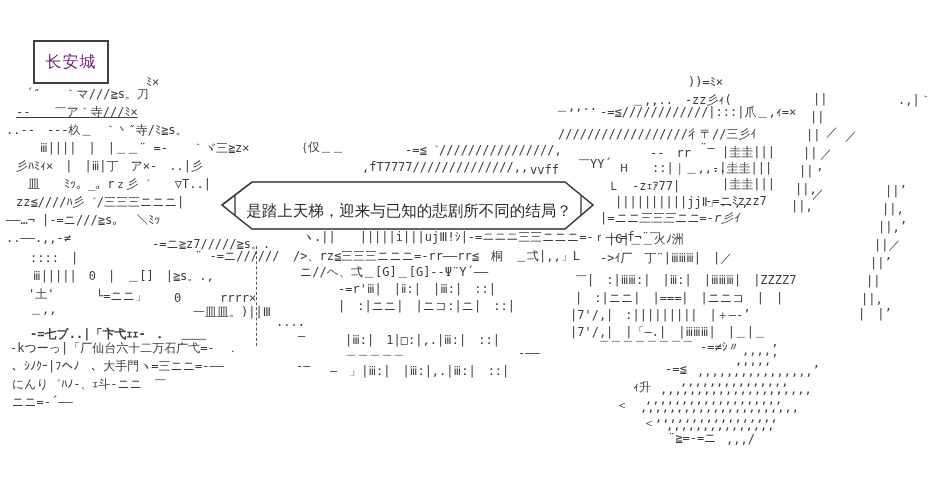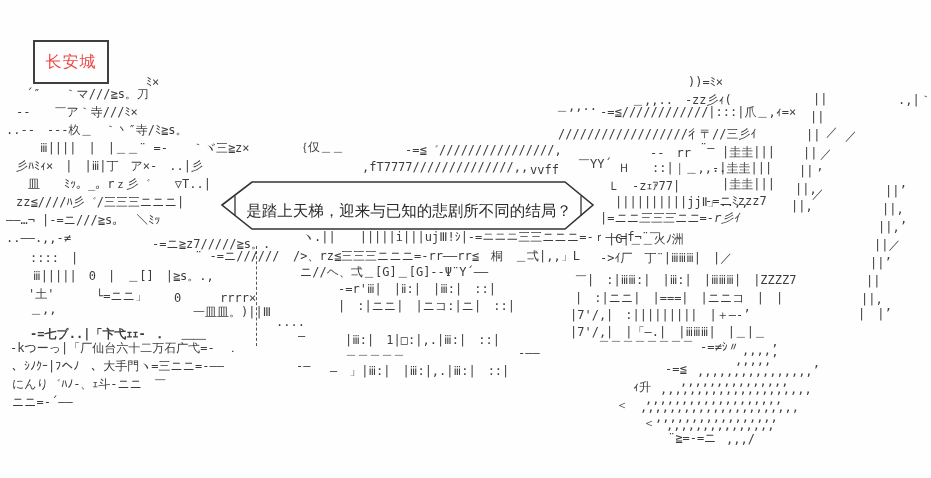--- a/index.html
+++ b/index.html
@@ -10,21 +10,21 @@
   .frag{
     position:absolute;white-space:pre;font-size:12px;line-height:13px;
     color:#3c3c3c;letter-spacing:0px;font-family:"DejaVu Sans Mono","Liberation Mono",monospace;
   }
   #location-box{
     position:absolute;left:33px;top:40px;width:72px;height:40px;
     border:2px solid #3f3f3f;background:#fefefe;
     display:flex;align-items:center;justify-content:center;
   }
   #location-box span{
-    font-size:16px;color:#ef4444;font-family:Liberation Sans, sans-serif;
+    font-size:16px;color:#701a75;font-family:Liberation Sans, sans-serif;
     letter-spacing:1px;
   }
   #bubble-svg{position:absolute;left:213px;top:174px;}
   #bubble-text{
     font-size:15.5px;fill:#2a2a2a;
     font-family:"DejaVu Sans","Liberation Sans",sans-serif;
   }
   #vline{
     position:absolute;left:256px;top:246px;height:100px;width:0px;
     border-left:1px dashed #555;
@@ -37,21 +37,21 @@
 
   <div id="location-box">
     <span>长安城</span>
   </div>
 
   <div id="vline"></div>
 
   <div id="art-layer">
       <span class="frag" style="left: 146px; top: 76px;">ﾐ×</span>
       <span class="frag" style="left: 26px; top: 88px;">´″　　｀マ///≧s。刀</span>
-      <span class="frag" style="left: 16px; top: 106px;">--　　￣ア｀寺///ﾐ×</span>
+      <span class="frag" style="left: 16px; top: 106px; text-decoration: underline;">--　　￣ア｀寺///ﾐ×</span>
       <span class="frag" style="left: 6px; top: 124px;">..--　---杦＿　｀丶″寺/ﾐ≧s。</span>
       <span class="frag" style="left: 40px; top: 142px;">ⅲ||||　|　|＿＿¨ =-　　｀ヾ三≧z×</span>
       <span class="frag" style="left: 16px; top: 160px;">彡ﾊﾐｨ×　|　|ⅲ|丁　ア×-　..|彡</span>
       <span class="frag" style="left: 28px; top: 178px;">皿　　ﾐｯ。_。rｚ彡゛　　▽T..|</span>
       <span class="frag" style="left: 16px; top: 196px;">zz≦////ﾊ彡゛/三三三ニニニ|</span>
       <span class="frag" style="left: 6px; top: 214px;">——…¬ |-=ニ///≧s。　＼ﾐｯ</span>
       <span class="frag" style="left: 6px; top: 232px;">..——.,,-≠</span>
       <span class="frag" style="left: 30px; top: 252px;">::::　|</span>
       <span class="frag" style="left: 152px; top: 238px;">-=ニ≧z7/////≧s。.</span>
       <span class="frag" style="left: 195px; top: 250px;">¨ -=ニ//////</span>

